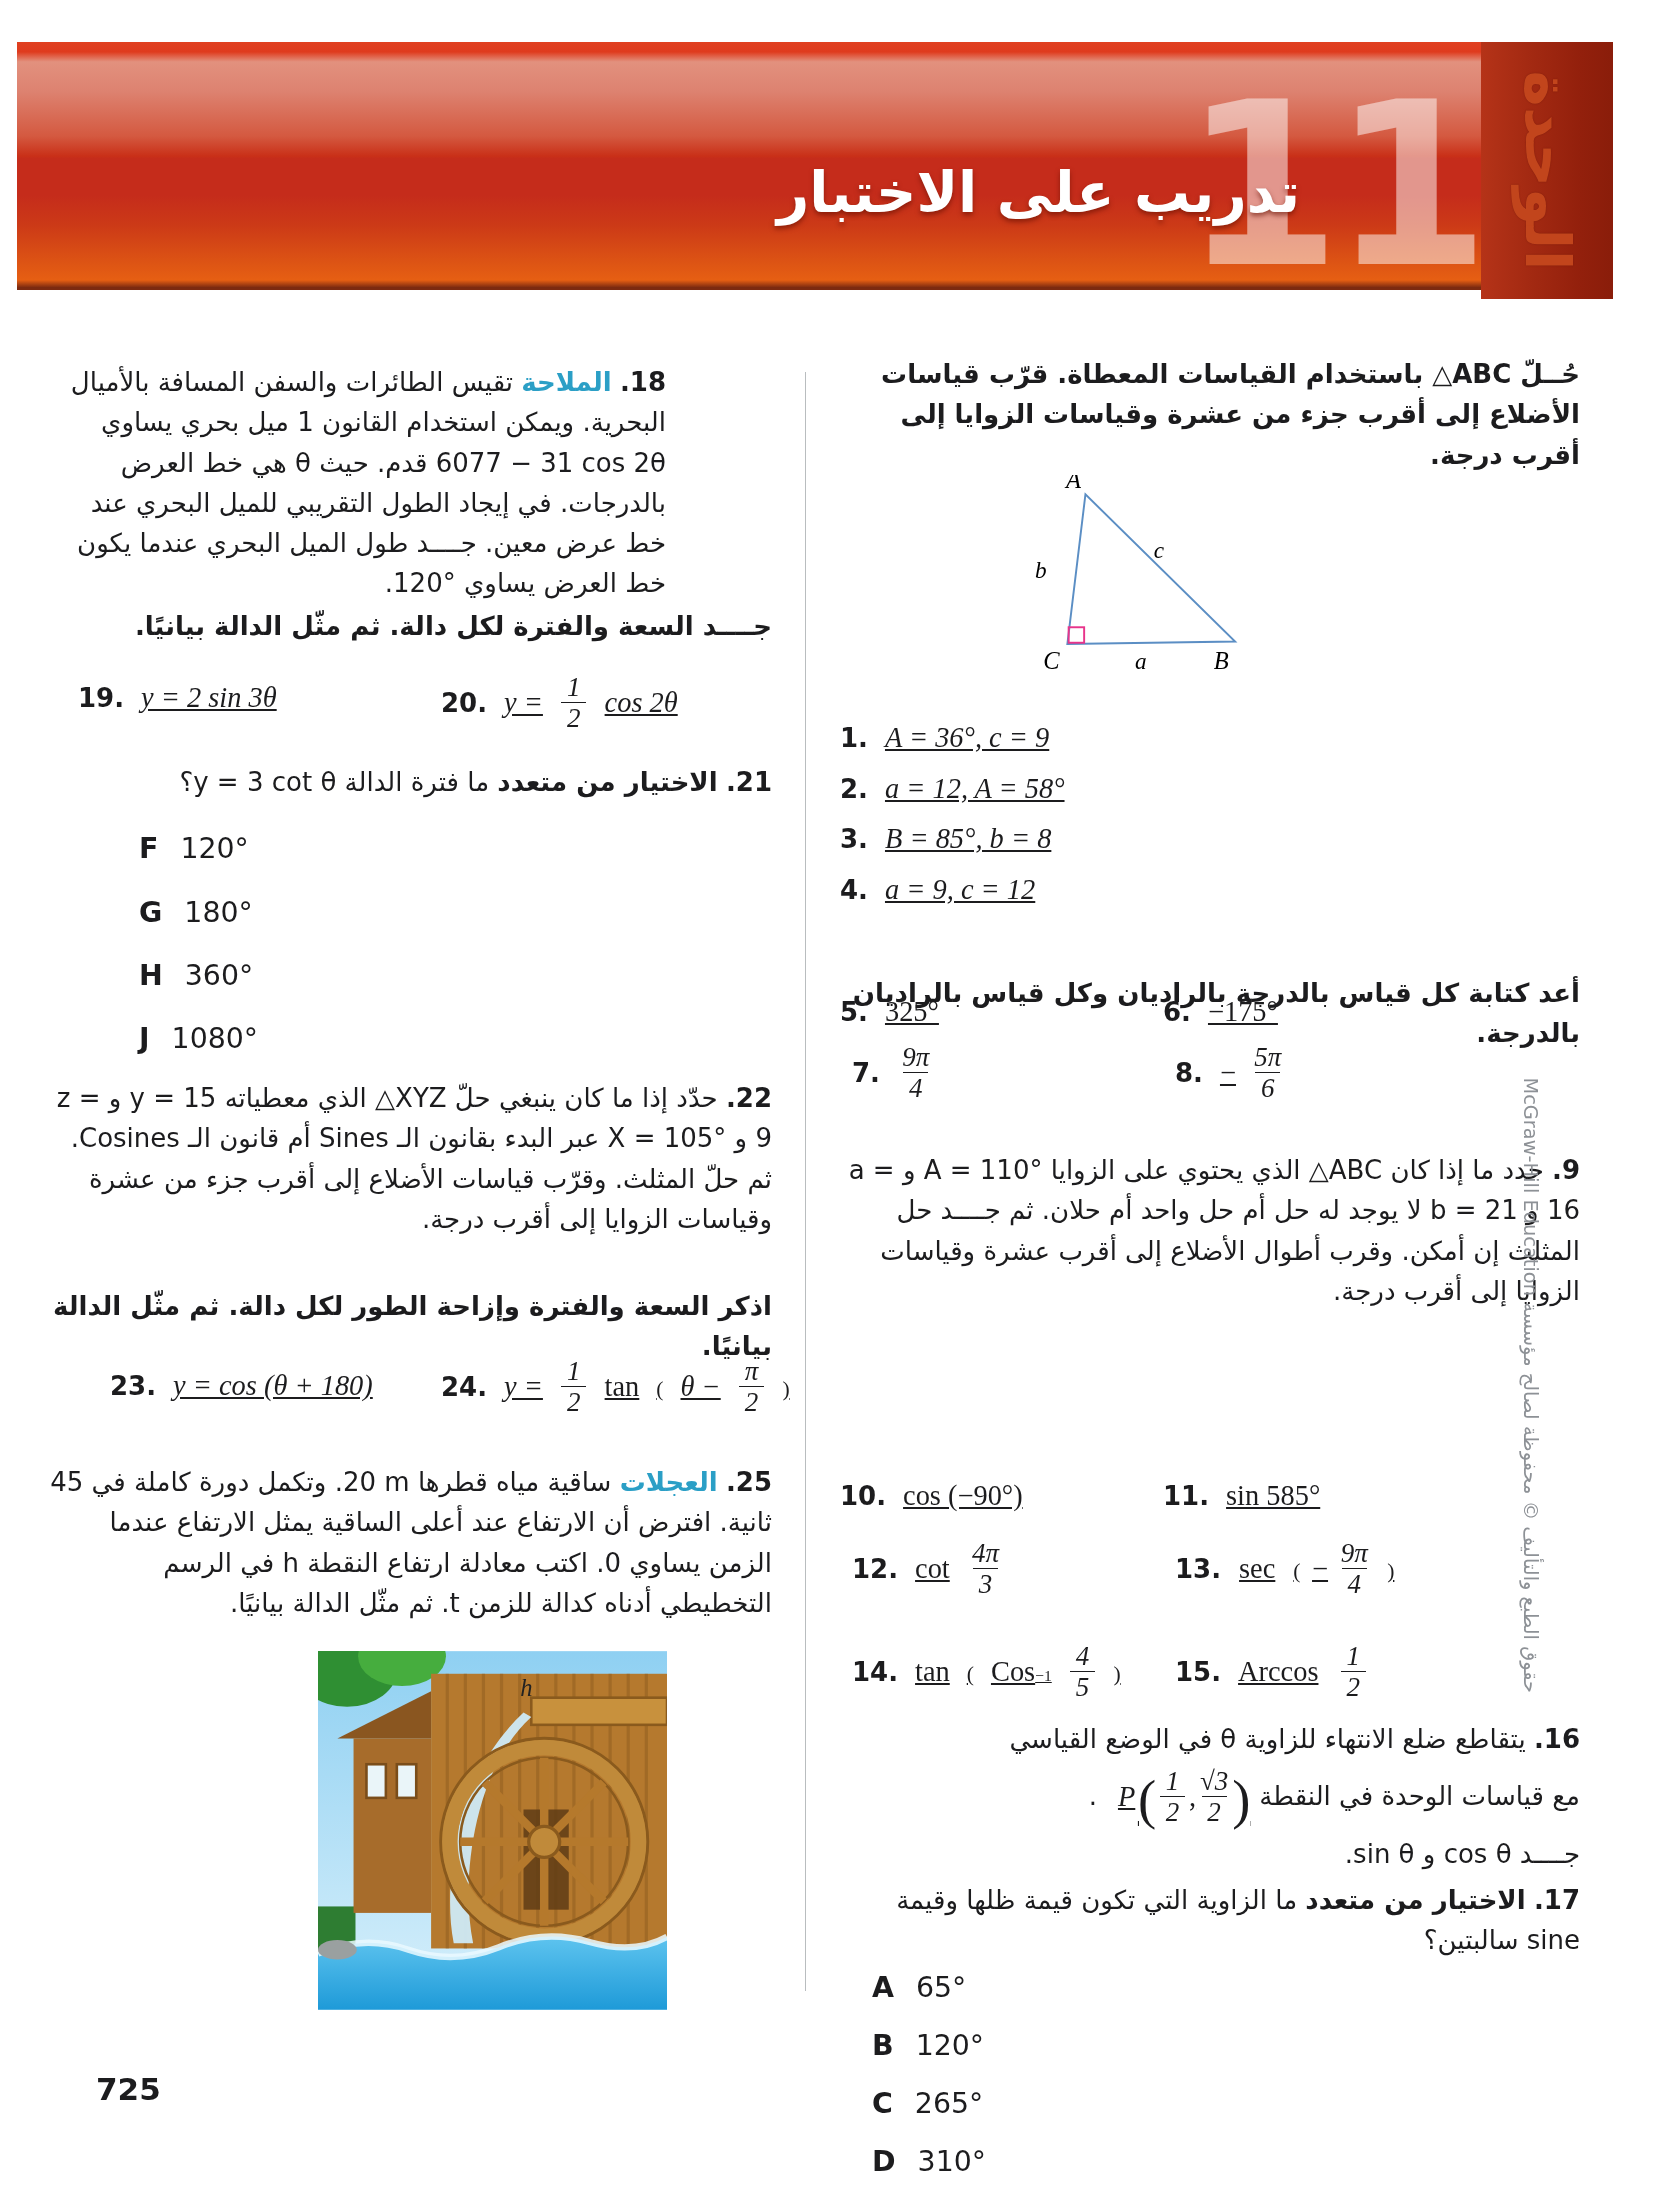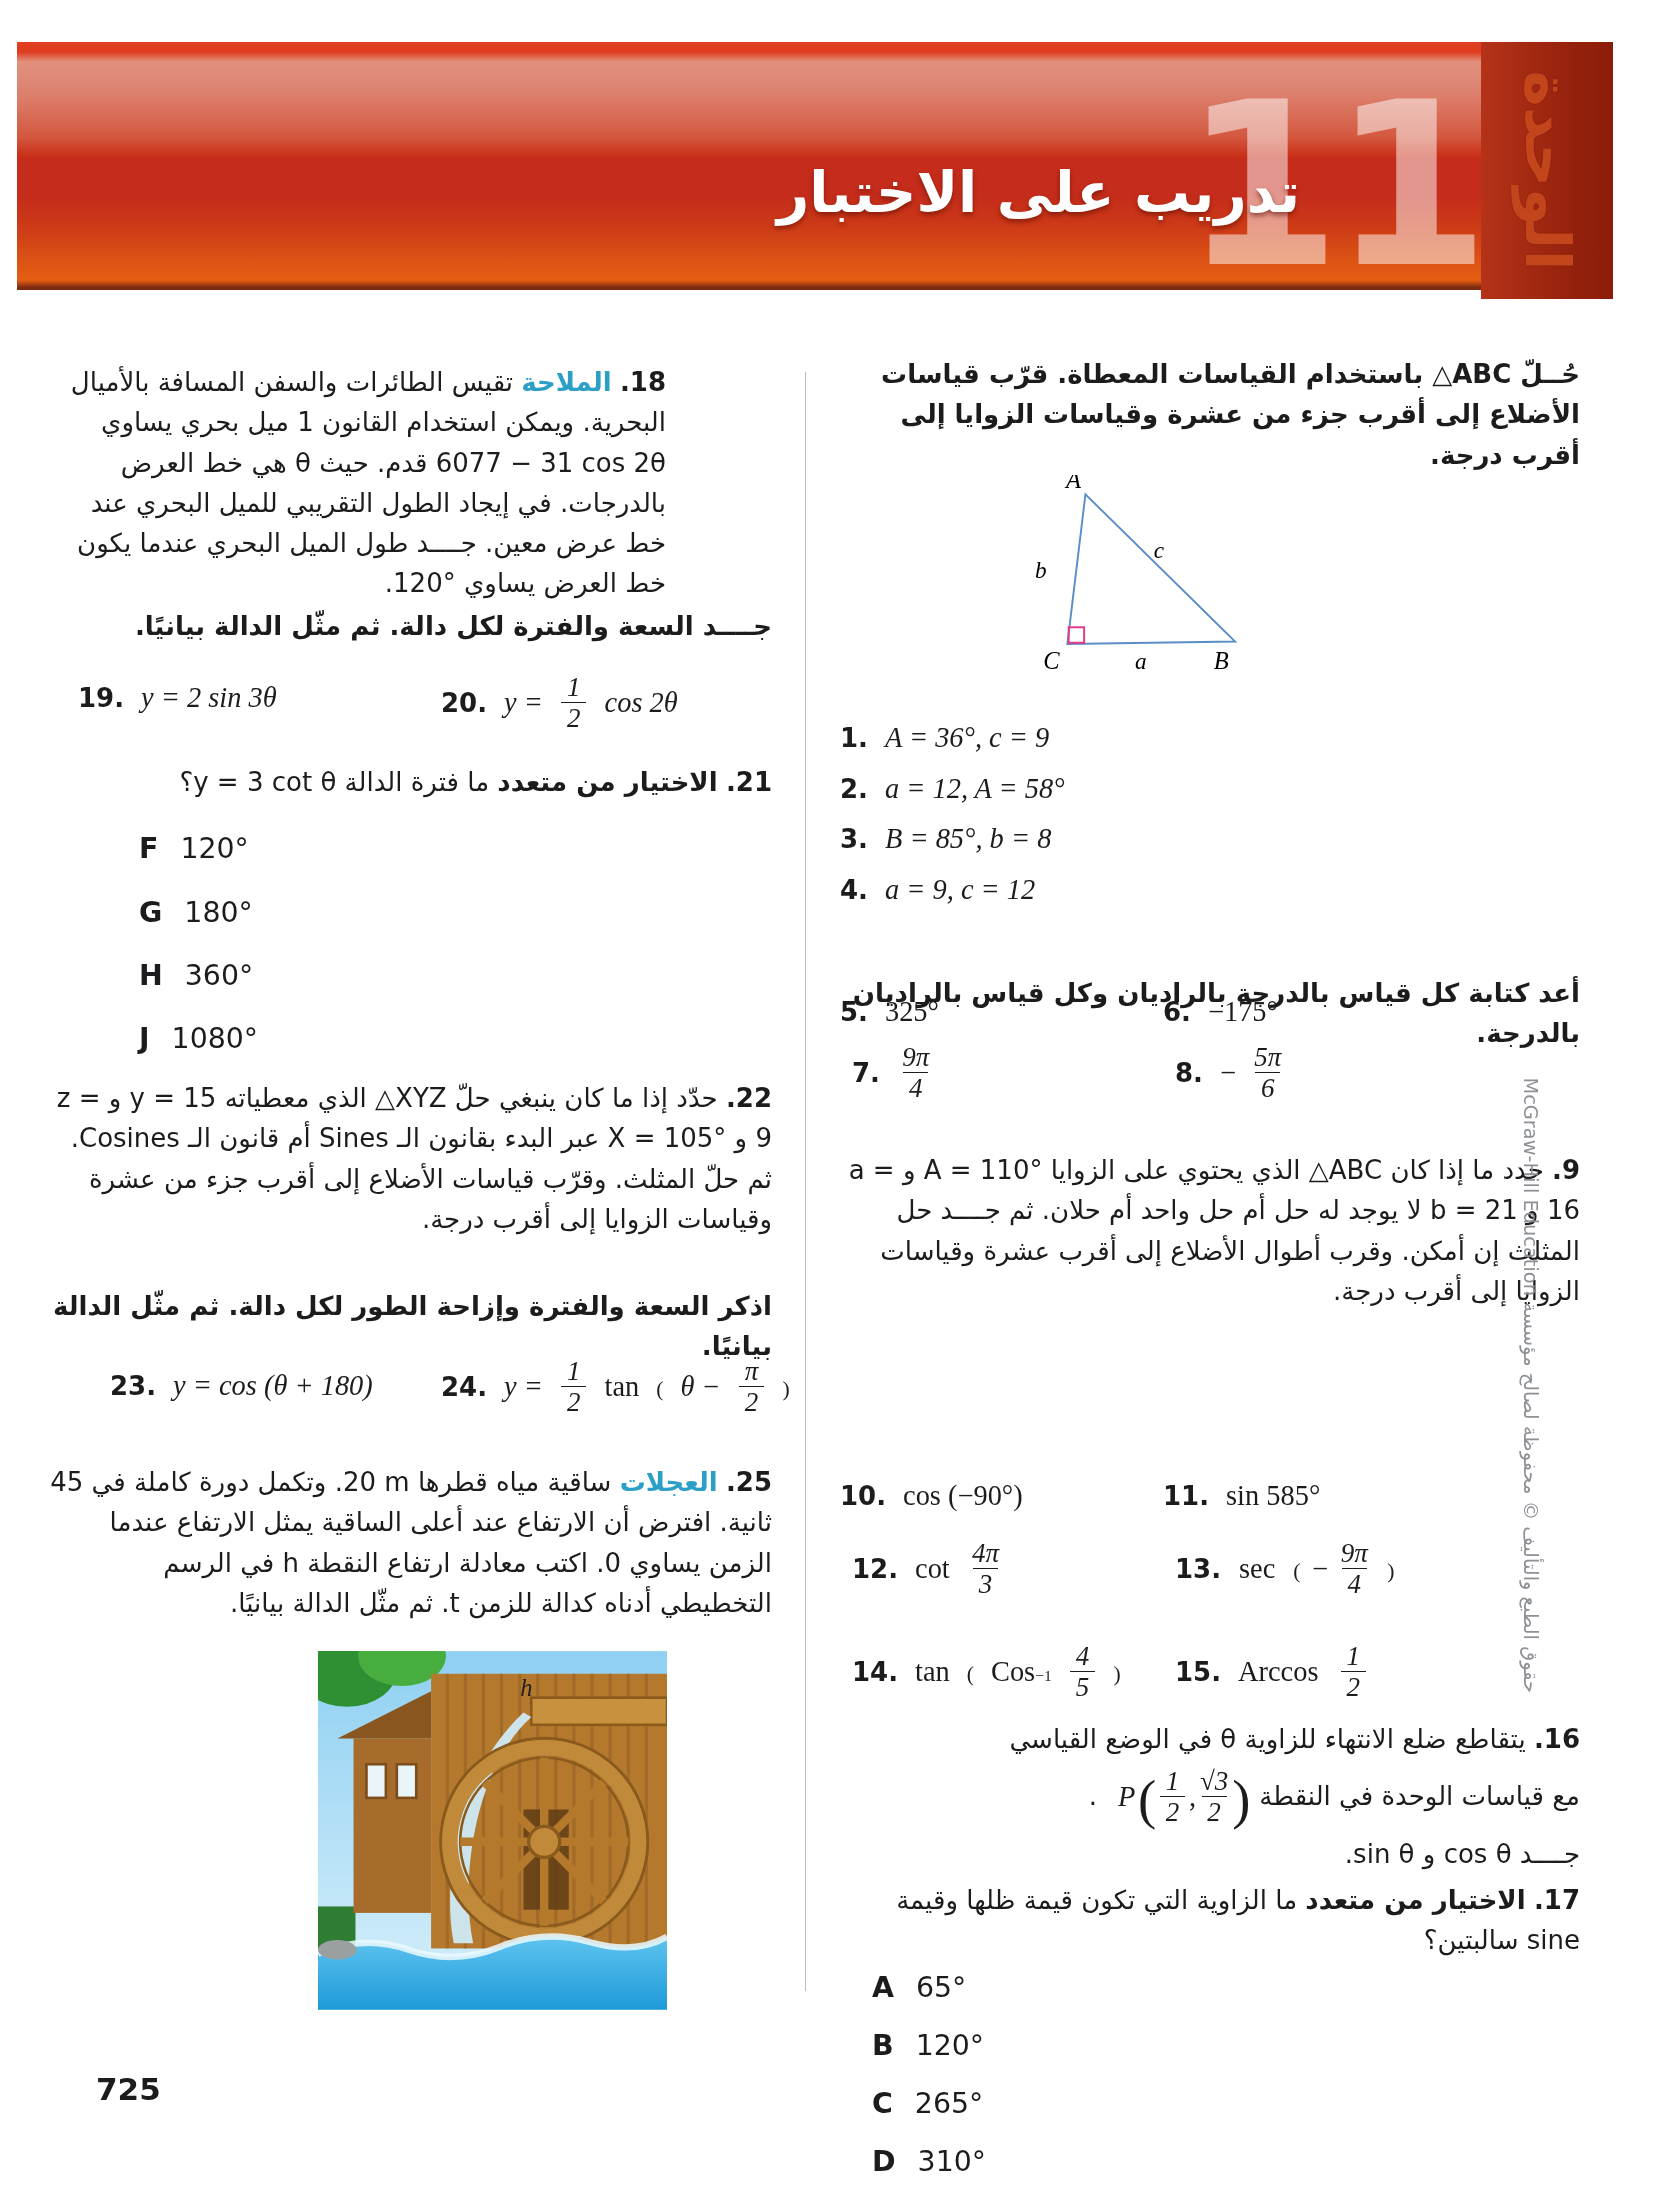--- a/index.html
+++ b/index.html
@@ -2,21 +2,21 @@
 <html lang="ar" dir="rtl" style="font-size:10.3px"><head>
 <meta charset="utf-8">
 <style>
   html,body{margin:0;padding:0;background:#fff;}
   .page{position:relative;width:1654px;height:2205px;background:#ffffff;overflow:hidden;
         font-family:"DejaVu Sans",sans-serif;color:#1c1c1e;}
   .abs{position:absolute;}
   .ar{direction:rtl;text-align:right;font-size:26px;line-height:1.55;}
   .bold{font-weight:bold;}
   .blue-label{color:#2b9fc6;font-weight:bold;}
-  .math{font-family:"Liberation Serif",serif;font-style:italic;font-size:28.4px;}
+  .math{font-family:"Liberation Serif",serif;font-style:italic;font-size:28.4px;text-decoration:underline;}
   .mupright{font-style:normal;}
   .pnum{font-family:"DejaVu Sans",sans-serif;font-style:normal;font-weight:bold;font-size:26px;color:#1c1c1e;}
   .ltrrow{direction:ltr;display:flex;align-items:baseline;gap:17px;white-space:nowrap;}
   .ltrrow.mid{align-items:center;margin-left:12px;}
   .frac{display:inline-flex;flex-direction:column;align-items:center;vertical-align:middle;
         line-height:1.12;margin:0 5.2px;font-family:"Liberation Serif",serif;font-style:italic;font-size:27px;}
   .frac .fd{border-top:1.9px solid #1c1c1e;padding:0 5.8px;}
   .bigp{font-size:2.1em;font-weight:300;font-style:normal;line-height:.9;position:relative;top:2.6px;}
   .supx{font-size:.55em;vertical-align:.55em;}
   .choice{direction:ltr;display:flex;gap:22px;align-items:baseline;white-space:nowrap;

